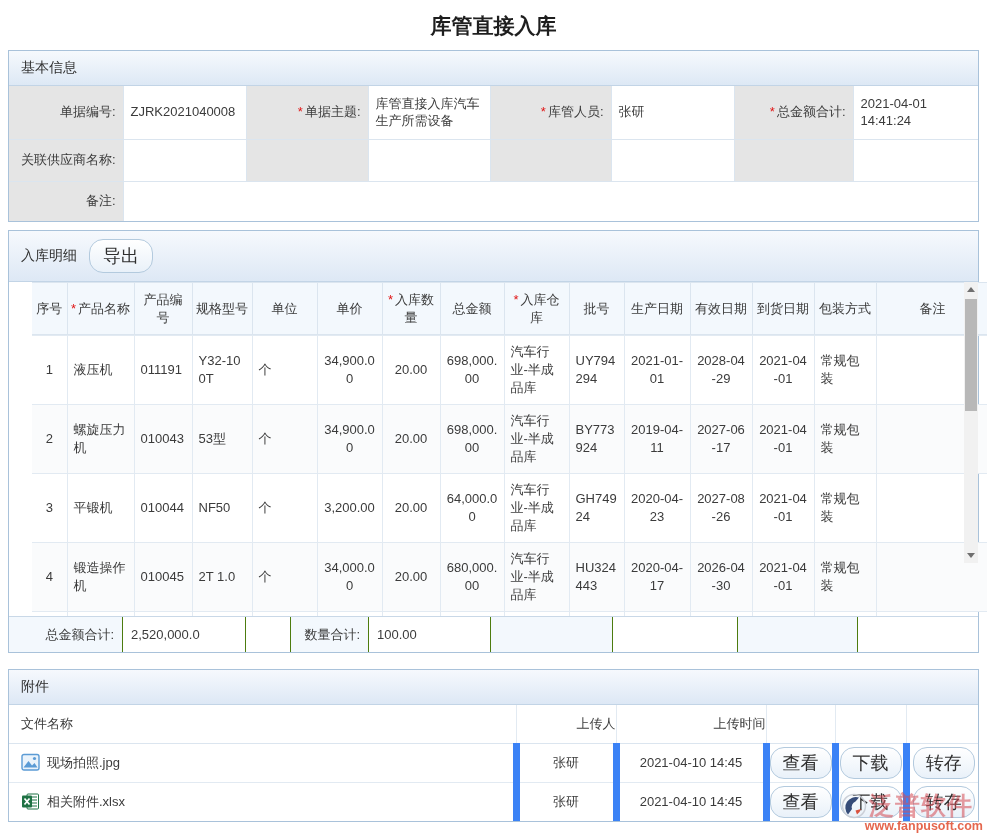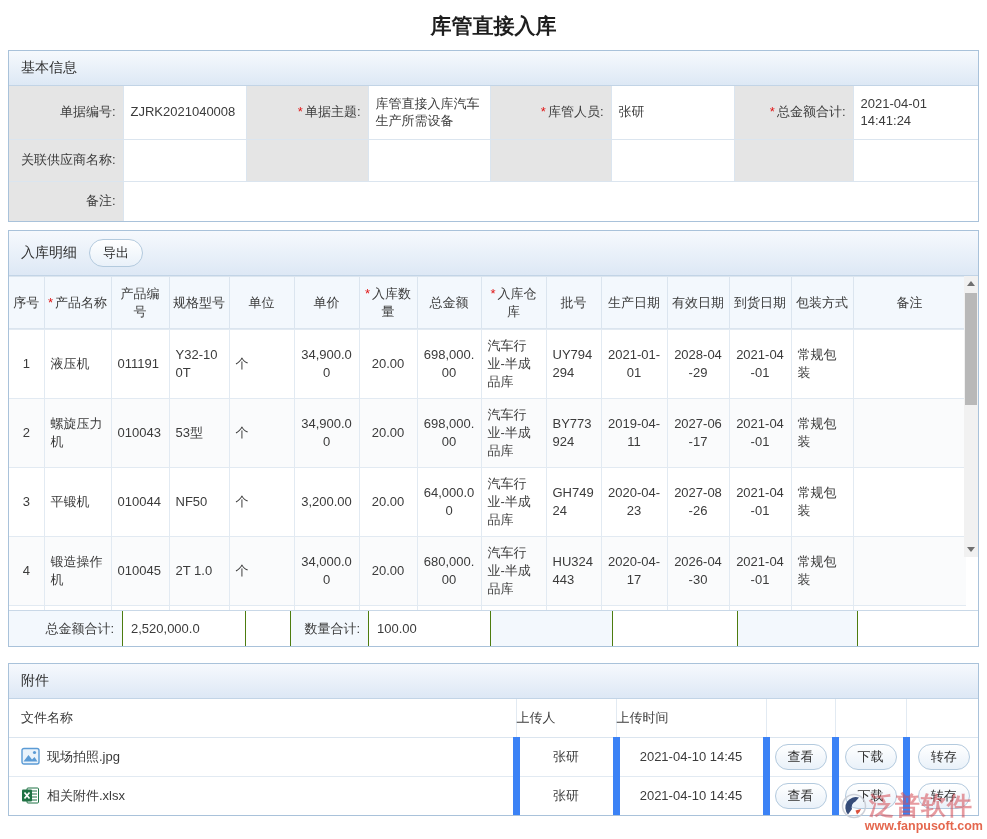--- a/index.html
+++ b/index.html
@@ -23,24 +23,24 @@
   table.form tr.r1 td { height:53px; }
   table.form tr.r2 td { height:42px; }
   table.form tr.r3 td { height:40px; }
   table.form td:first-child { border-left:none; }
   table.form td:last-child { border-right:none; }
   table.form tr:first-child td { border-top:none; }
   table.form tr:last-child td { border-bottom:none; }
 
   
   .btn { display:inline-block; background:linear-gradient(#ffffff,#e9f1f9); border:1px solid #b3cade;
-    border-radius:14px; padding:4px 13px; font-size:13px; color:#2f2f2f; cursor:pointer; }
-
-  
-  .grid-wrap { position:relative; }
+    border-radius:14px; padding:4px 13px; font-size:18px; color:#2f2f2f; cursor:pointer; }
+
+  
+  .grid-wrap { position:relative;margin-left:23px; }
   table.grid { border-collapse:collapse; table-layout:fixed; width:957px; }
   table.grid th { background:#f3f8fd; font-weight:normal; font-size:13px; color:#3b3b3b;
     border:1px solid #dbe5ef; padding:5px 3px; height:52px; text-align:center; line-height:1.35; }
   table.grid td { border:1px solid #e2eaf2; font-size:13px; padding:4px 6px; height:69px;
     vertical-align:middle; line-height:1.4; word-break:break-all; }
   table.grid th:first-child, table.grid td:first-child { border-left:none; }
   table.grid tr:nth-child(even) td { background:#fafbfc; }
   td.c-num, th.c-num { text-align:center; }
   td.c-idx { text-align:center; }
   .viewport { height:281px; overflow:hidden; position:relative; width:957px; }
@@ -55,21 +55,21 @@
 
   
   .totals { display:flex; border-top:1px solid #c9d8e7; height:36px; font-size:13px; }
   .totals .cell { border-right:1px solid #4d7c0f; display:flex; align-items:center; height:100%; padding:0 8px; }
   .totals .cell:last-child { border-right:none; }
   .totals .lbl { background:#f3f8fd; justify-content:flex-end; }
 
   
   table.att { border-collapse:collapse; table-layout:fixed; width:100%; }
   table.att th { font-weight:normal; font-size:13px; border-bottom:1px solid #dbe5ef; border-right:1px solid #e2eaf2;
-    height:38px; text-align:left; color:#3b3b3b; background:#fff; }
+    height:38px; text-align:right; color:#3b3b3b; background:#fff; }
   table.att th.name { text-align:left; padding-left:12px; }
   table.att td { border-bottom:1px solid #e2eaf2; border-right:7px solid #3b82f6; font-size:13px; height:39px;
     text-align:center; vertical-align:middle; }
   table.att th:last-child, table.att td:last-child { border-right:none; }
   table.att tr:last-child td { border-bottom:none; }
   td.fname { text-align:left; padding-left:12px; }
   .fname-inner { display:flex; align-items:center; gap:7px; }
   .att .btn { padding:3px 12px; }
 
   

